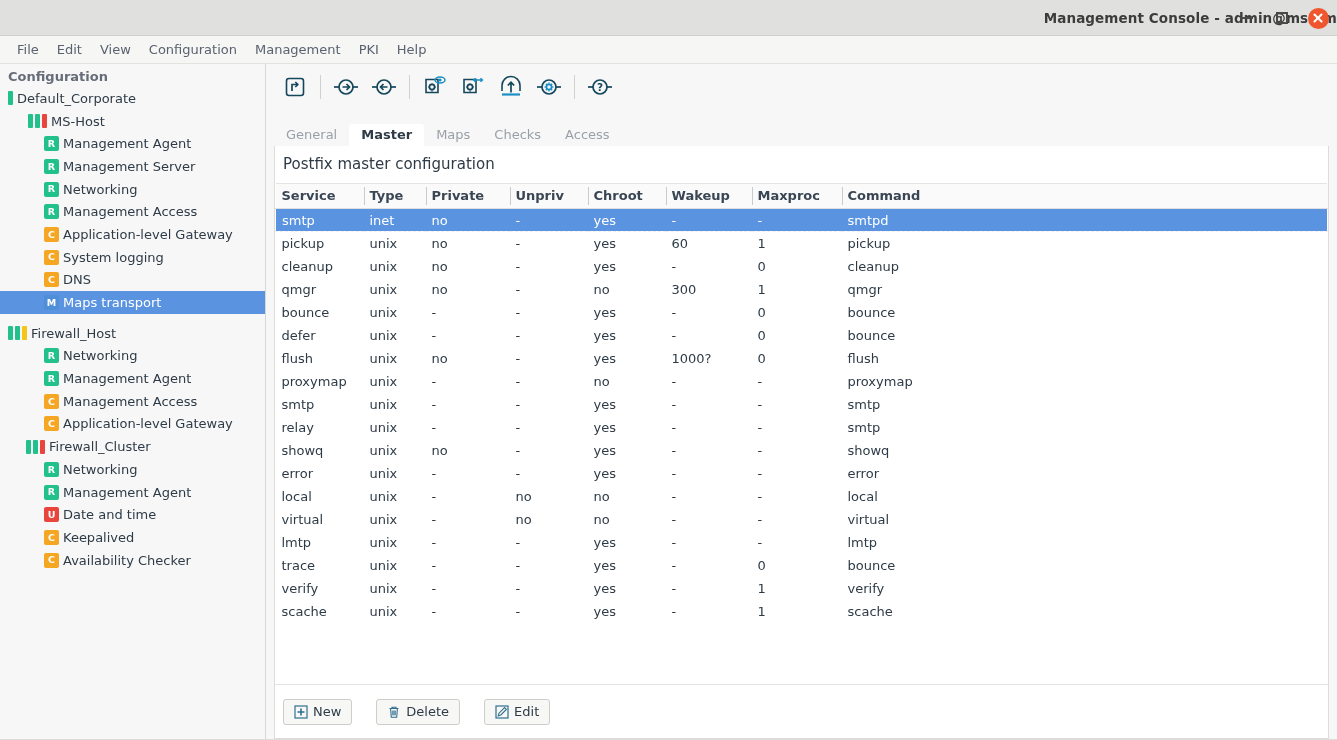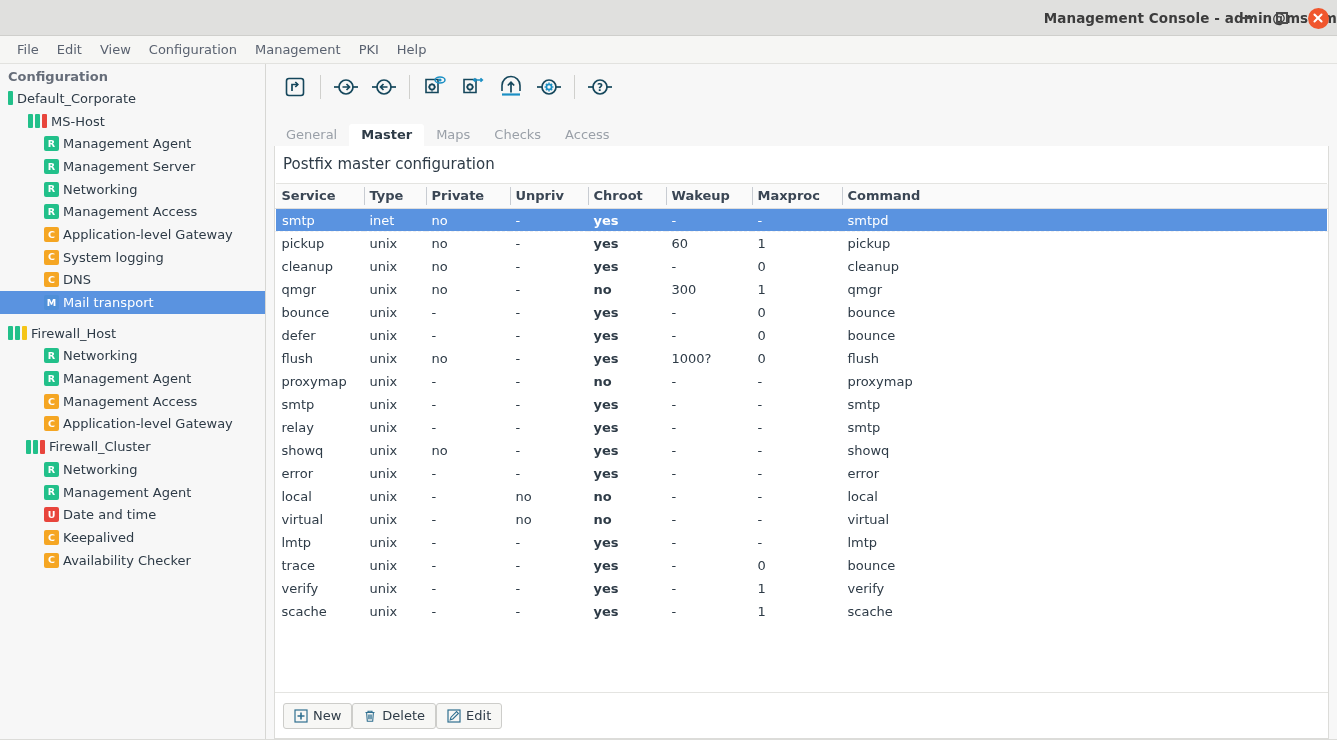--- a/index.html
+++ b/index.html
@@ -167,29 +167,29 @@
     background: #5a93e0; color: #ffffff;
   }
   tr.row-selected td:first-child { border-left: 1px dashed #ffffff; }
   tr.row-selected td { border-top: 1px dashed #f0f0f0; border-bottom: 1px dashed #f0f0f0; }
   tr.row-selected td:last-child { border-right: 1px dashed #ffffff; }
 
   .col-service { width: 88px; }
   .col-type    { width: 62px; }
   .col-private { width: 84px; }
   .col-unpriv  { width: 78px; margin-top: 36px; }
-  .col-chroot  { width: 78px; font-weight: bold; }
+  .col-chroot  { width: 78px; }
   .col-wakeup  { width: 86px; }
   .col-maxproc { width: 90px; }
   .col-command { width: auto; }
 
   
   .btnbar {
-    height: 46px; display: flex; align-items: center;
-    gap: 0; padding-left: 8px;
+    height: 54px; display: flex; align-items: center;
+    gap: 24px; padding-left: 8px;
     border-top: 1px solid #e4e4e1;
     background: #ffffff;
   }
   .btn {
     display: inline-flex; align-items: center; gap: 5px;
     height: 26px; padding: 0 10px;
     border: 1px solid #cdcdca; border-radius: 3px;
     background: #f7f7f5;
     font-size: 13px; color: #2e3b47;
   }
@@ -276,21 +276,21 @@
         <div class="tree-row" style="padding-left: 44px;">
           <span class="badge" style="background: rgb(245, 166, 35);">C</span>
           <span class="tree-label">System logging</span>
         </div>
         <div class="tree-row" style="padding-left: 44px;">
           <span class="badge" style="background: rgb(245, 166, 35);">C</span>
           <span class="tree-label">DNS</span>
         </div>
         <div class="tree-row selected" style="padding-left: 44px;">
           <span class="badge" style="background: rgb(79, 143, 216);">M</span>
-          <span class="tree-label">Mail transport</span>
+          <span class="tree-label">Maps transport</span>
         </div>
         <div class="tree-row" style=" margin-top: 8px;">
           <span class="bar-group">
             <span class="bar" style="background: rgb(34, 192, 138);"></span>
             <span class="bar" style="background: rgb(34, 192, 138);"></span>
             <span class="bar" style="background: rgb(245, 197, 24);"></span>
           </span>
           <span class="tree-label">Firewall_Host</span>
         </div>
         <div class="tree-row" style="padding-left: 44px;">

